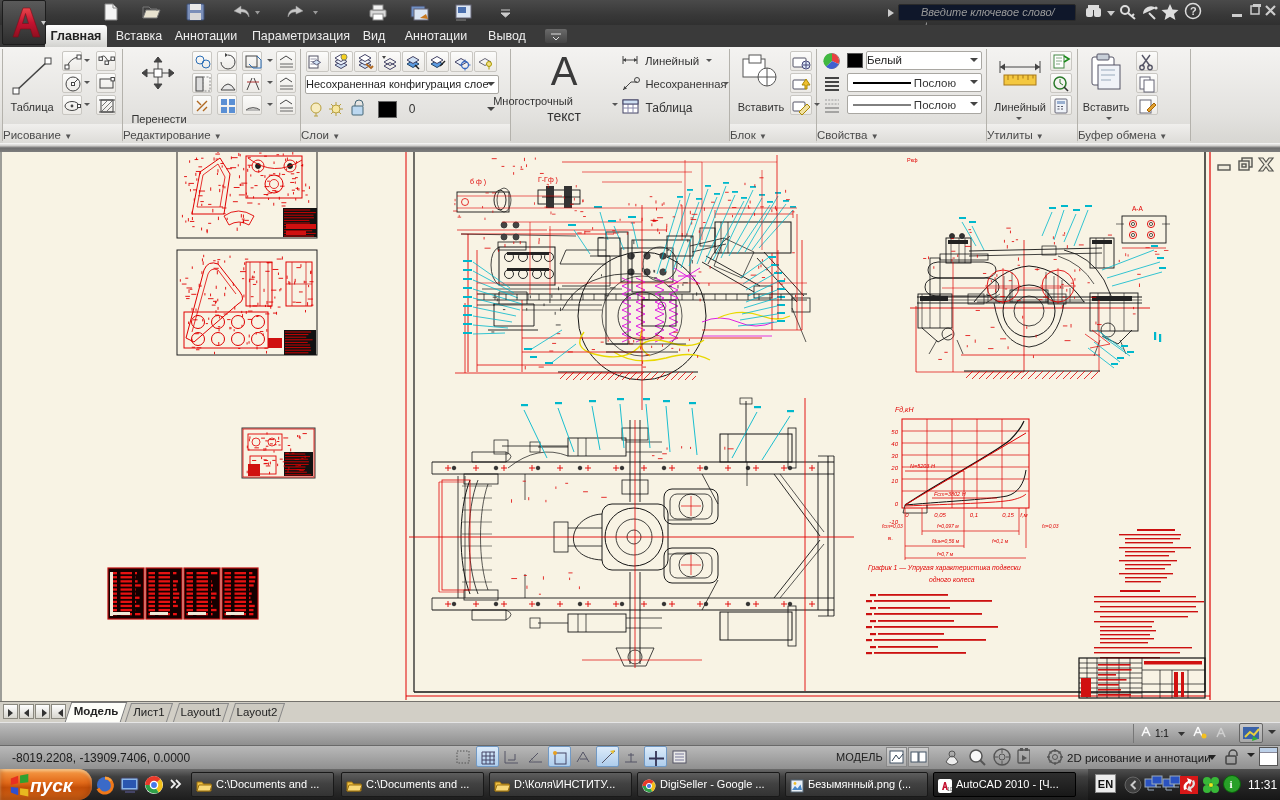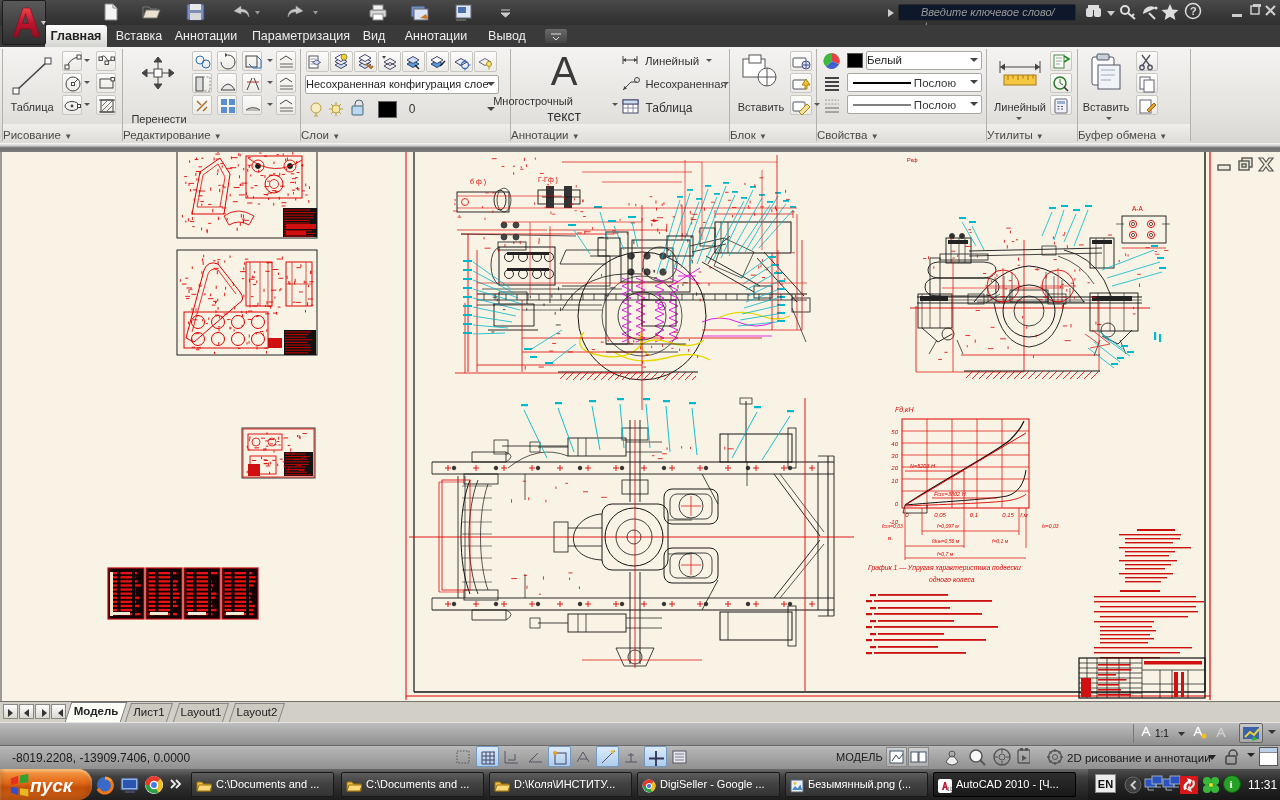--- a/index.html
+++ b/index.html
@@ -150,21 +150,20 @@
 <div class="psep" style="left:300px"></div>
 <div class="psep" style="left:510px"></div>
 <div class="psep" style="left:729px"></div>
 <div class="psep" style="left:816px"></div>
 <div class="psep" style="left:986px"></div>
 <div class="psep" style="left:1077px"></div>
 <div class="psep" style="left:1190px"></div>
 <div class="ptitle" style="left:3px;width:119px">Рисование <span class="pt-arr">▼</span></div>
 <div class="ptitle" style="left:123px;width:177px">Редактирование <span class="pt-arr">▼</span></div>
 <div class="ptitle" style="left:301px;width:209px">Слои <span class="pt-arr">▼</span></div>
-<div class="ptitle" style="left:511px;width:218px">Аннотации <span class="pt-arr">▼</span></div>
 <div class="ptitle" style="left:730px;width:86px">Блок <span class="pt-arr">▼</span></div>
 <div class="ptitle" style="left:817px;width:169px">Свойства <span class="pt-arr">▼</span></div>
 <div class="ptitle" style="left:987px;width:90px">Утилиты <span class="pt-arr">▼</span></div>
 <div class="ptitle" style="left:1078px;width:112px">Буфер обмена <span class="pt-arr">▼</span></div>
 </div>
 <div class="abs" style="left:8px;top:51px;width:48px;height:48px"><svg width="48" height="48">
         <path d="M8 40 L40 10" stroke="#444" stroke-width="1.6"></path>
         <rect x="5" y="37" width="6" height="6" fill="#fff" stroke="#444"></rect>
         <rect x="37" y="7" width="6" height="6" fill="#fff" stroke="#444"></rect>
       </svg></div>

